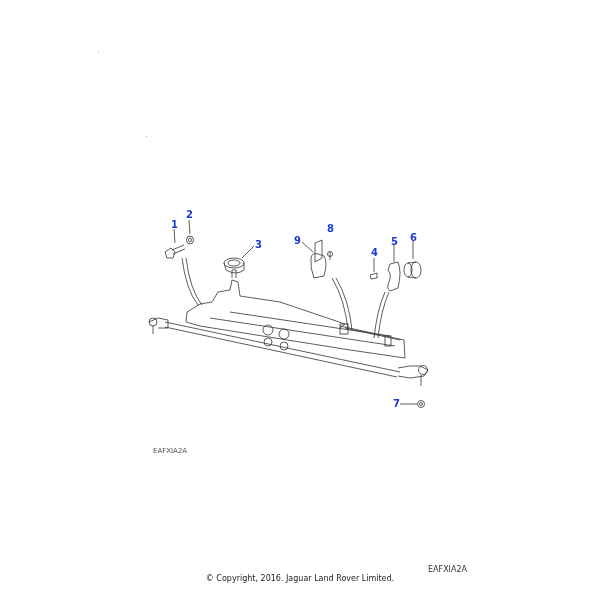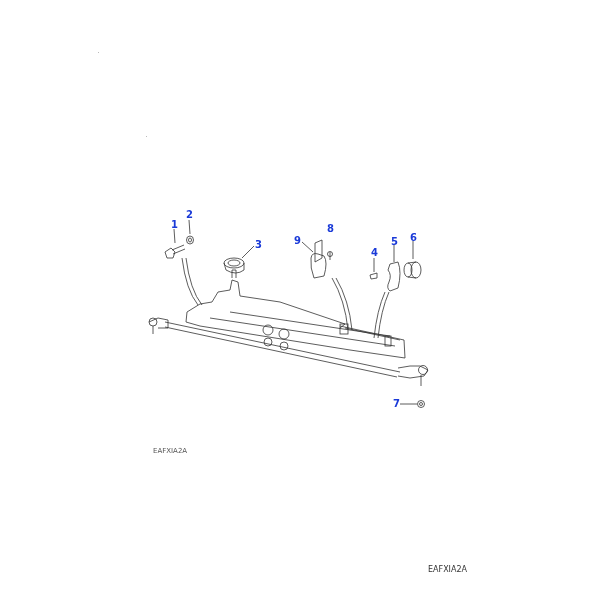--- a/index.html
+++ b/index.html
@@ -106,13 +106,14 @@
   <span class="callout" style="left:255px;top:240px;">3</span>
   <span class="callout" style="left:371px;top:248px;">4</span>
   <span class="callout" style="left:391px;top:237px;">5</span>
   <span class="callout" style="left:410px;top:233px;">6</span>
   <span class="callout" style="left:393px;top:399px;">7</span>
   <span class="callout" style="left:327px;top:224px;">8</span>
   <span class="callout" style="left:294px;top:236px;">9</span>
 
   <span class="ref-code" style="left:153px;top:447px;">EAFXIA2A</span>
   <span class="ref-code-bottom" style="left:428px;top:565px;">EAFXIA2A</span>
+  <div class="copyright">© Copyright, 2016. Jaguar Land Rover Limited.</div>
 </div>
 
 </body></html>

